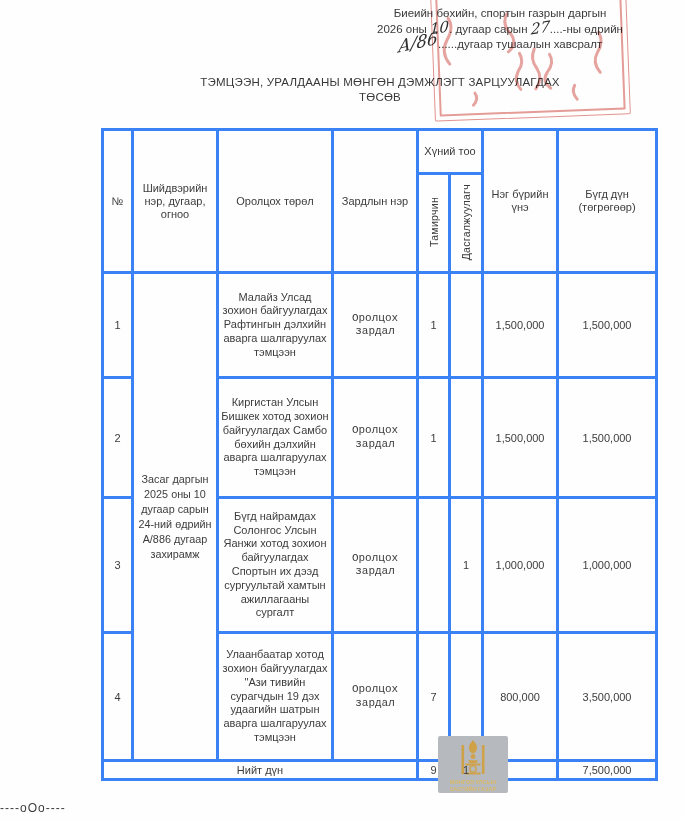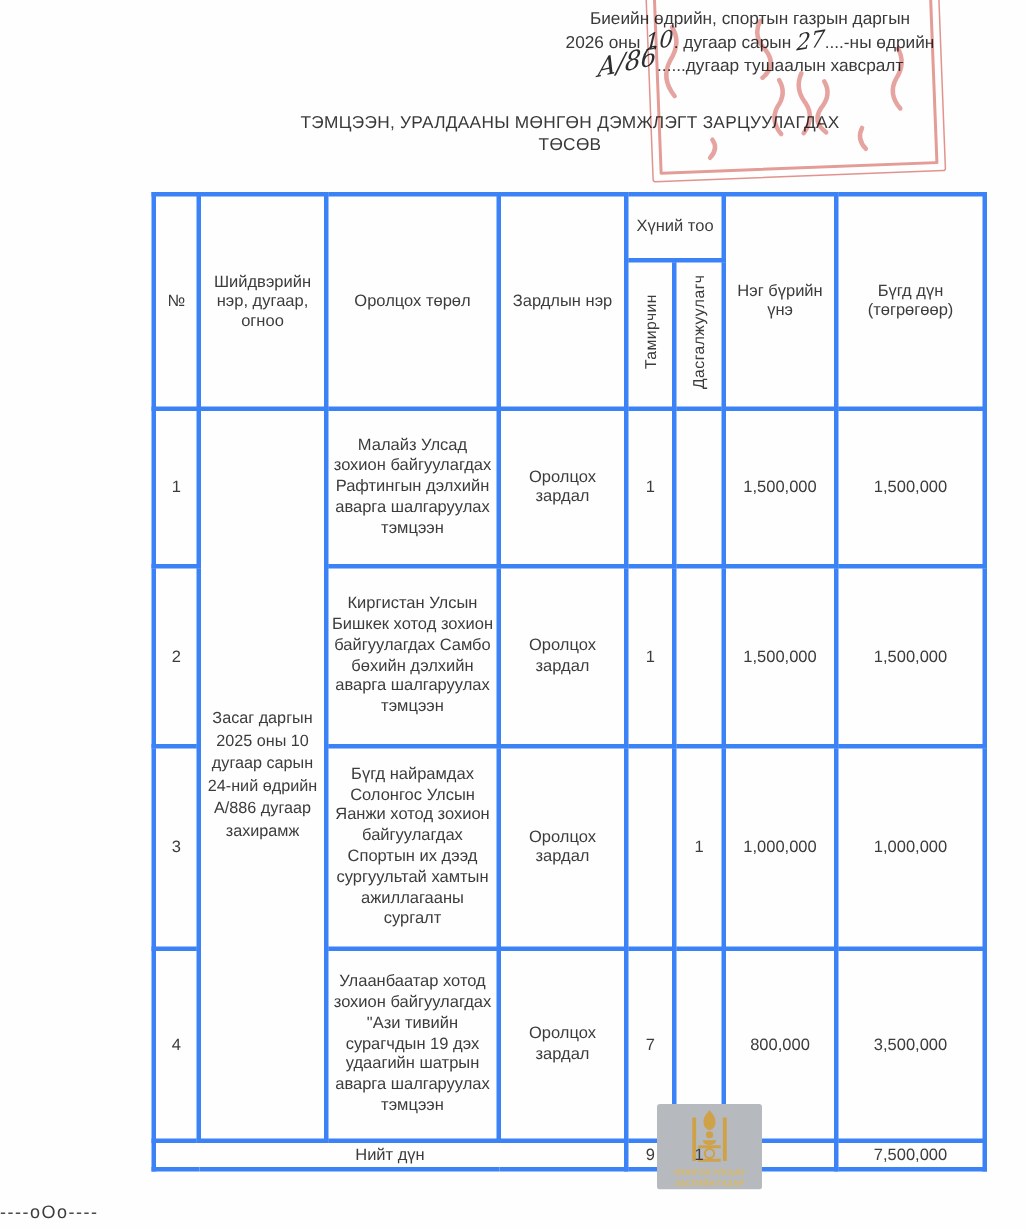--- a/index.html
+++ b/index.html
@@ -53,21 +53,21 @@
     white-space:nowrap;font-size:10.5px;letter-spacing:.3px;
   }
   td.cell-sport{
     text-align:justify;padding:2px 6px;line-height:13.8px;
     vertical-align:middle;
   }
   td.cell-decision{
     text-align:justify;padding:2px 6px;line-height:15px;
     vertical-align:middle;font-size:10.8px;
   }
-  td.cell-expense{line-height:13.5px;padding:0 8px;}
+  td.cell-expense{line-height:13.5px;padding:0 8px;font-family:Liberation Mono, monospace;}
   tr.r1{height:105px;} tr.r2{height:120px;} tr.r3{height:135px;} tr.r4{height:128px;}
   tr.total-row{height:19px;}
   tr.total-row td{padding:0 4px;}
   .over-logo{position:relative;z-index:3;}
 
   
   .gov-logo{
     position:absolute;left:438px;top:736px;width:70px;height:57px;
     z-index:2;
   }
@@ -94,21 +94,21 @@
     text-align:left;font-size:12px;color:#3c3c3c;letter-spacing:1px;
   }
 </style>
 </head>
 <body>
 
 <div class="page">
 
   <div class="doc-header">
     <div>
-      <span>Биеийн өдрийн, спортын газрын даргын</span>
+      <span>Биеийн бөхийн, спортын газрын даргын</span>
     </div>
     <div>
       <span>2026 оны</span>
       <span class="hand">10</span><span>. дугаар сарын</span>
       <span class="hand">27</span><span>....-ны өдрийн</span>
     </div>
     <div>
       <span class="hand big">А/86</span><span>......дугаар тушаалын  хавсралт</span>
     </div>
   </div>

